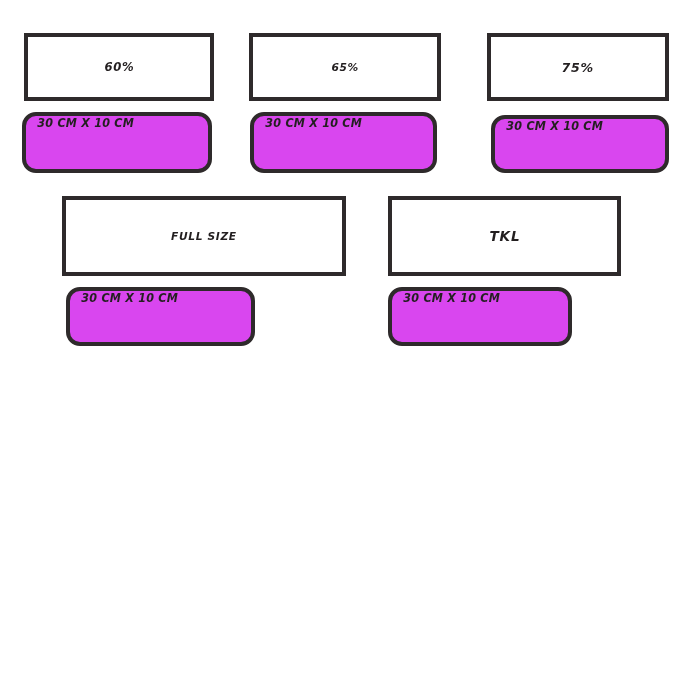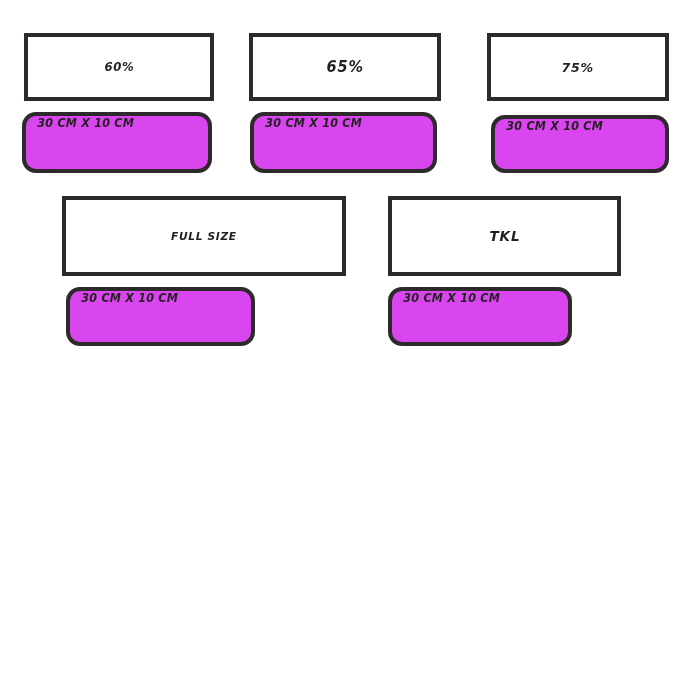--- a/index.html
+++ b/index.html
@@ -76,21 +76,21 @@
   
   #card-60 { left: 22px;  top: 33px;  width: 194px; height: 140px; }
   #card-60 .size-box { left: 2px;  top: 0px;   width: 190px; height: 68px; }
   #card-60 .size-label { font-size: 12px; }
   #card-60 .dim-box  { left: 0px;  top: 79px;  width: 190px; height: 61px; }
   #card-60 .dim-label { font-size: 11.5px; }
 
   
   #card-65 { left: 249px; top: 33px;  width: 192px; height: 140px; }
   #card-65 .size-box { left: 0px;  top: 0px;   width: 192px; height: 68px; }
-  #card-65 .size-label { font-size: 15px; }
+  #card-65 .size-label { font-size: 11px; }
   #card-65 .dim-box  { left: 1px;  top: 79px;  width: 187px; height: 61px; }
   #card-65 .dim-label { font-size: 11.5px; }
 
   
   #card-75 { left: 487px; top: 33px;  width: 182px; height: 140px; }
   #card-75 .size-box { left: 0px;  top: 0px;   width: 182px; height: 68px; }
   #card-75 .size-label { font-size: 13px; }
   #card-75 .dim-box  { left: 4px;  top: 82px;  width: 178px; height: 58px; }
   #card-75 .dim-label { font-size: 11.5px; }
 

